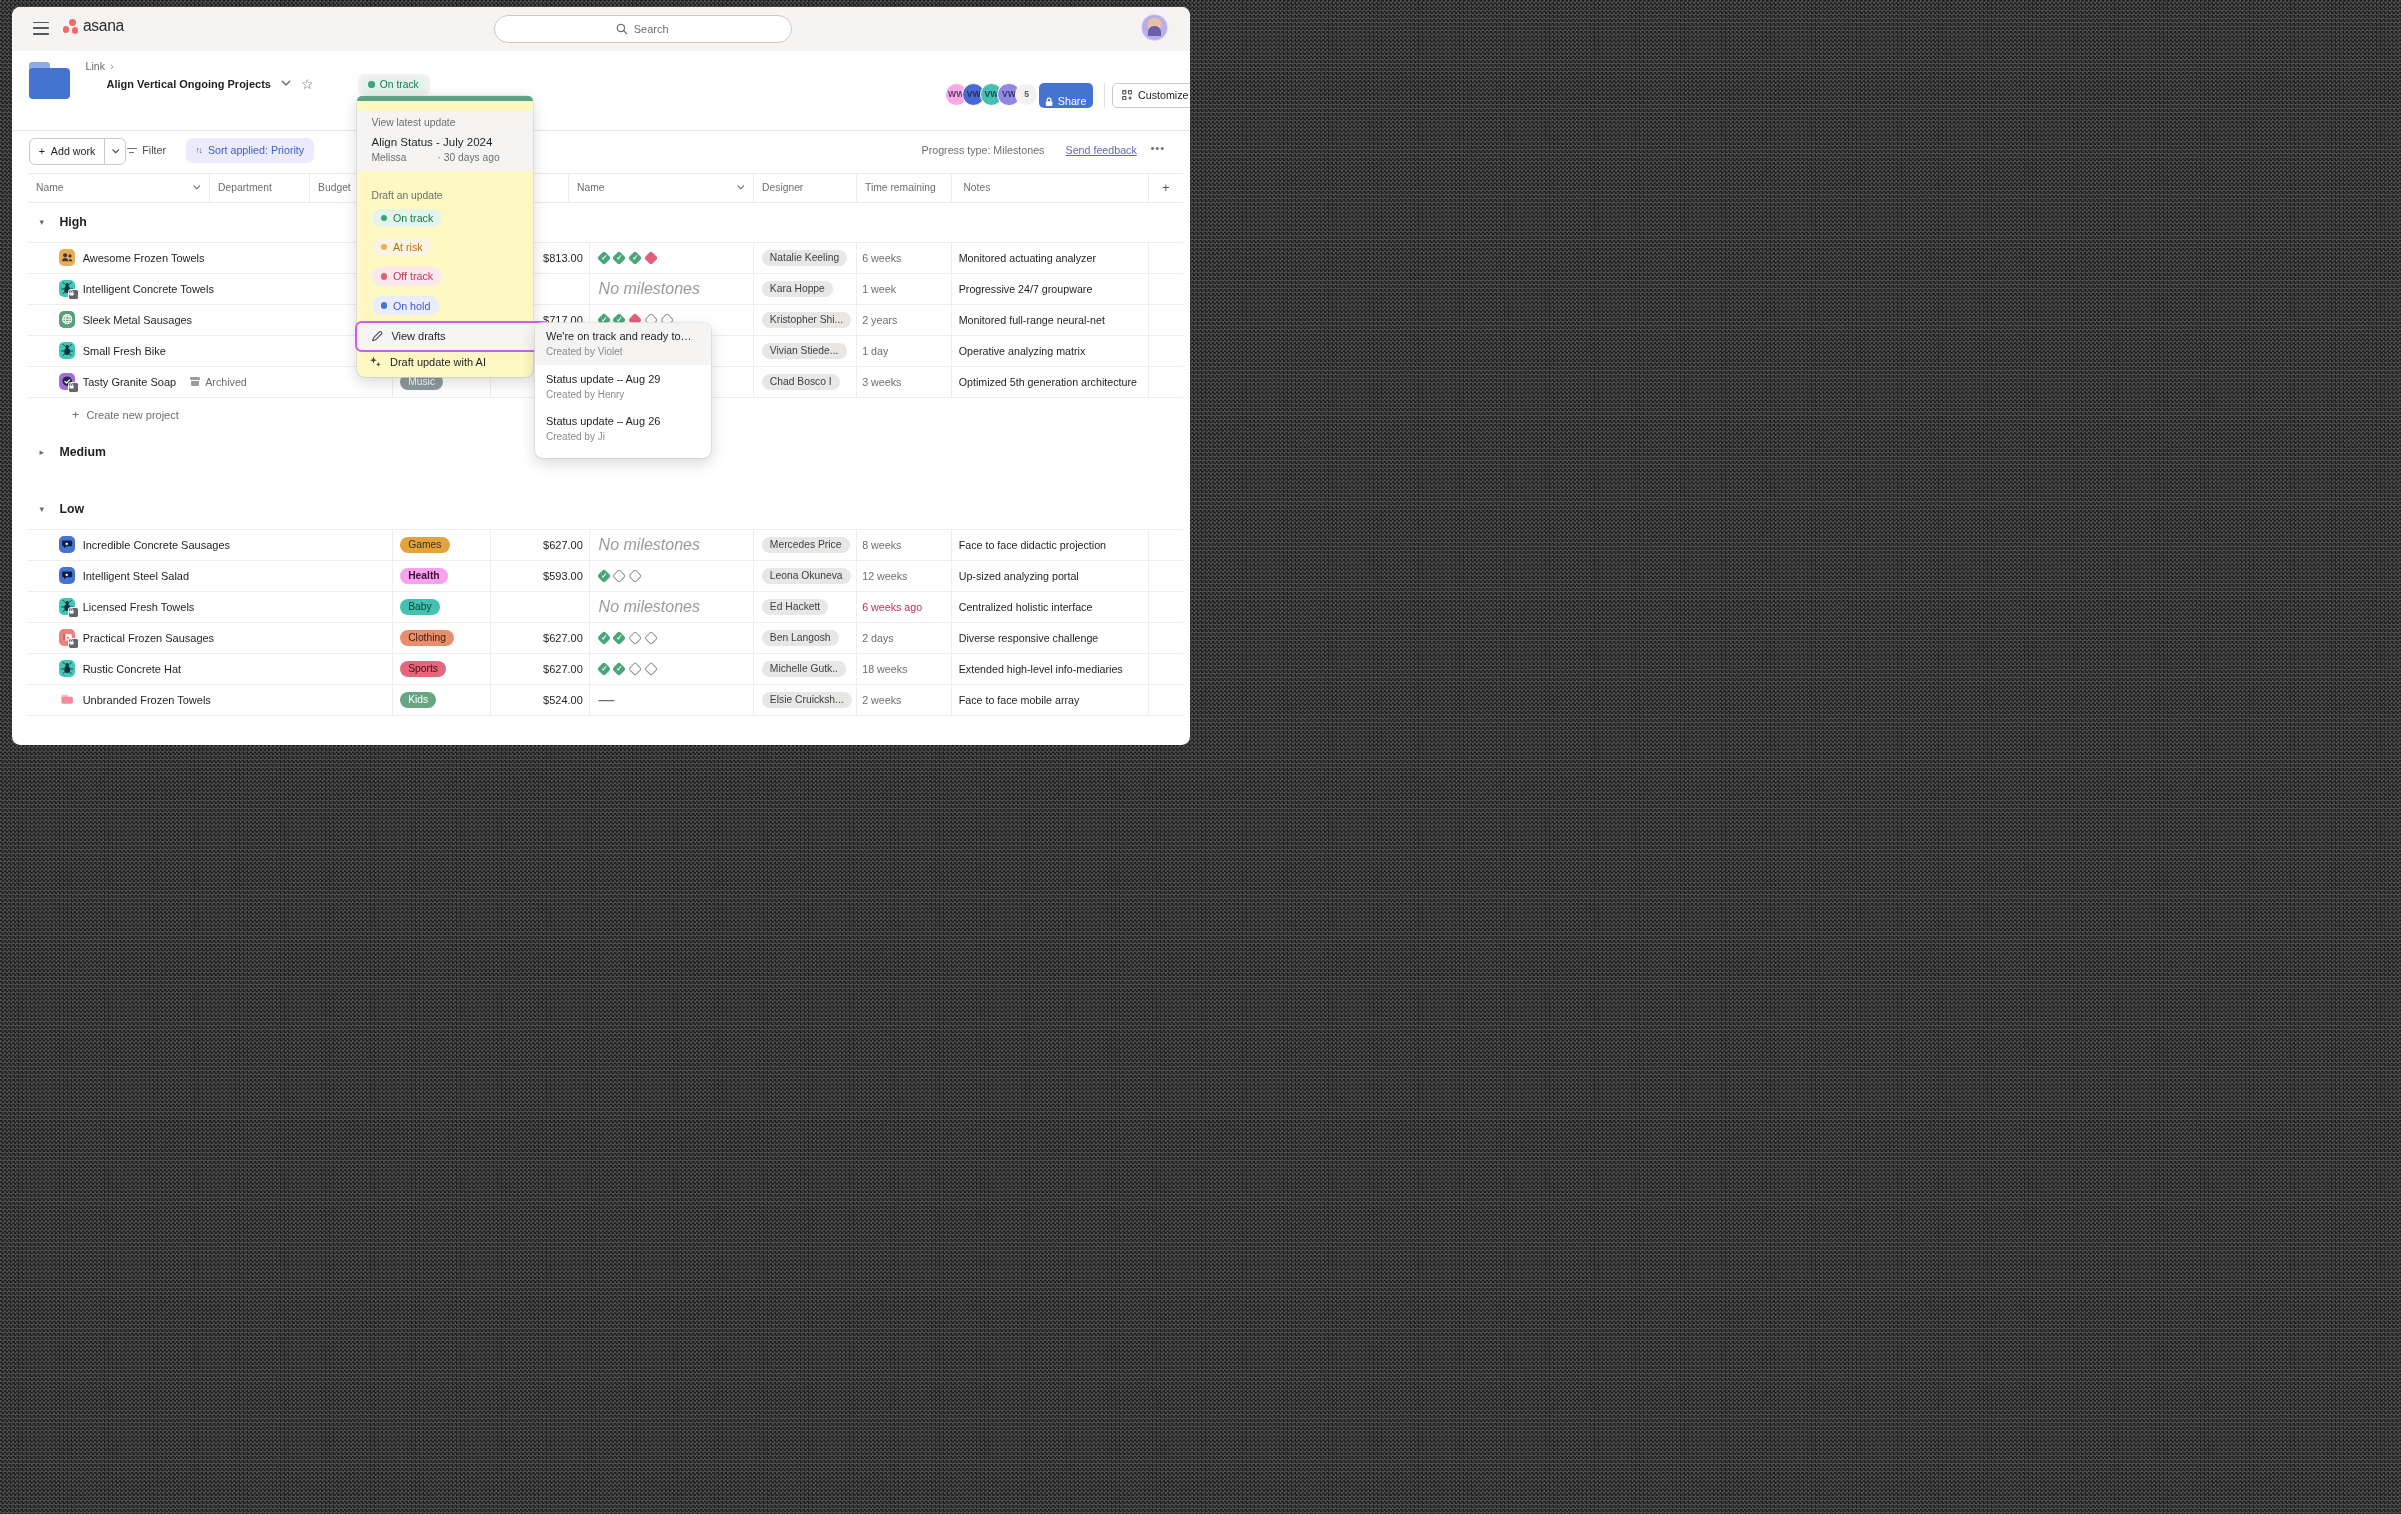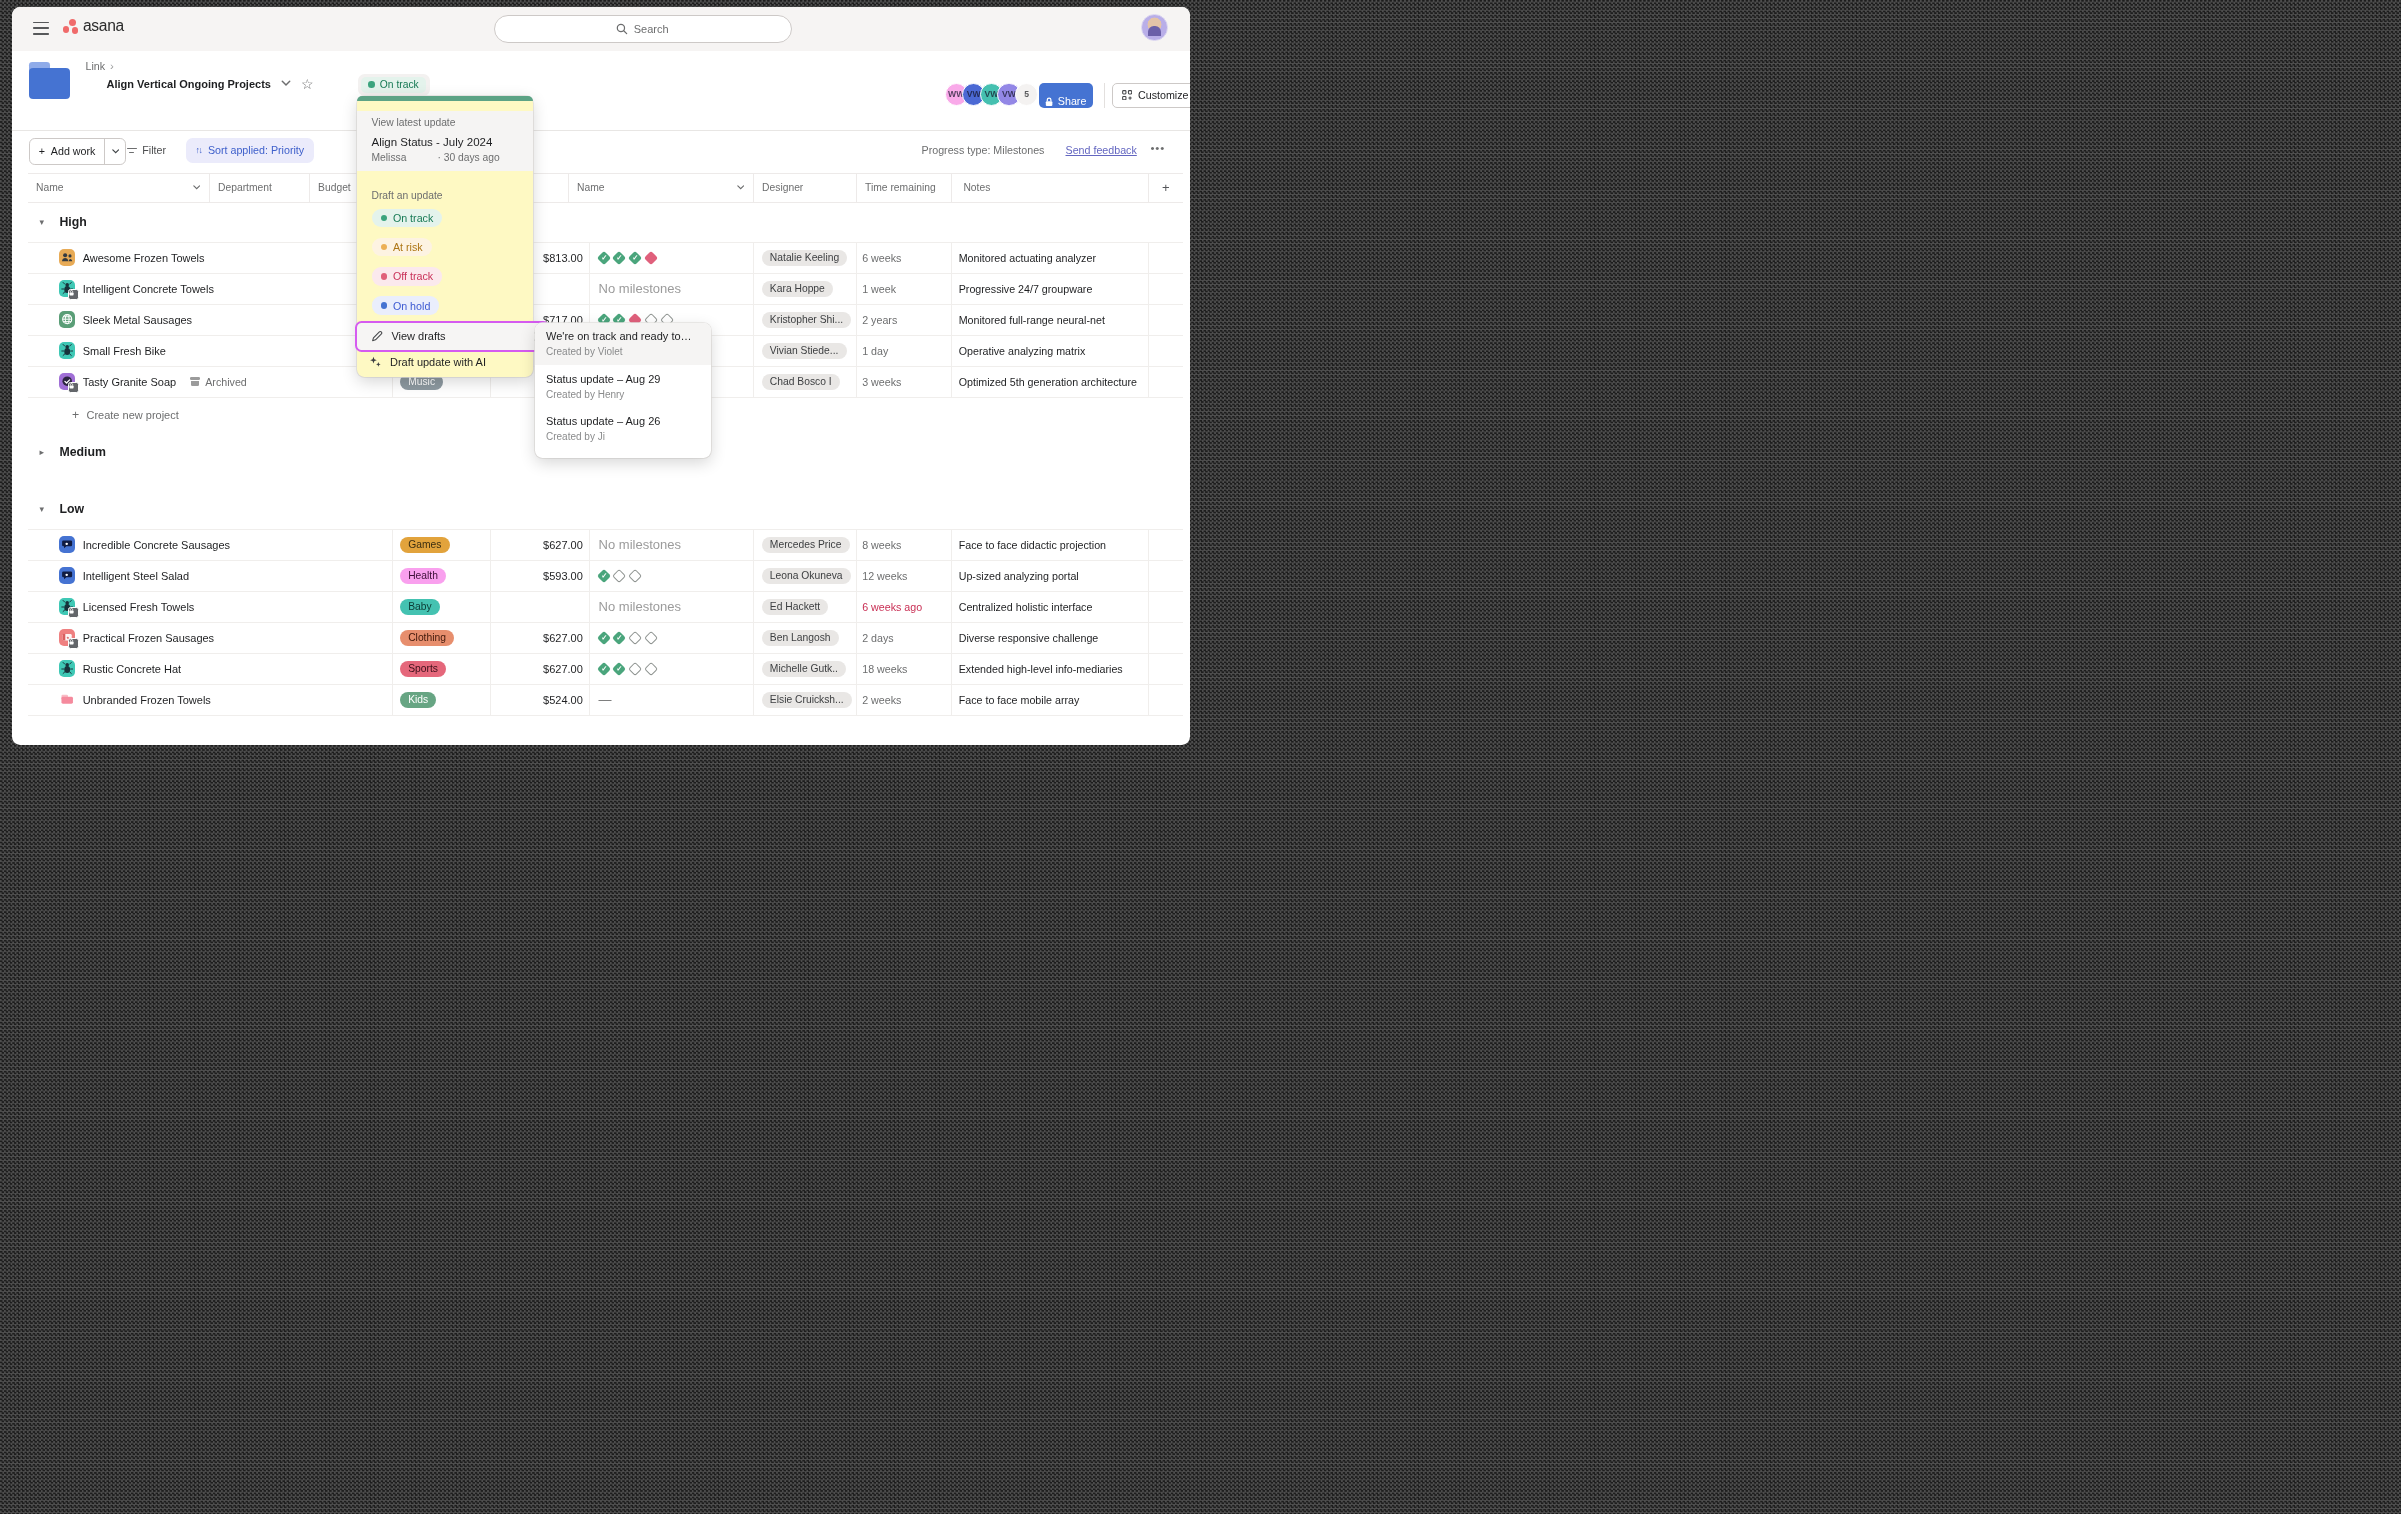--- a/index.html
+++ b/index.html
@@ -97,21 +97,21 @@
   .proj-ic{position:relative;width:16.4px;height:16.4px;flex:none;}
   .proj-ic .bg{position:absolute;inset:0;border-radius:5px;}
   .proj-ic svg{position:absolute;inset:0;}
   .lockb{position:absolute;right:-3.3px;bottom:-3.3px;width:9px;height:9px;background:#63666a;border:1.2px solid #fff;border-radius:2.5px;display:flex;align-items:center;justify-content:center;}
   .archived{display:flex;align-items:center;gap:5px;color:#6d6e6f;font-size:10.7px;margin-left:6.6px;}
   .arch-ic{width:10px;height:9px;position:relative;}
   .arch-ic .lid{position:absolute;left:0;top:0;width:10px;height:3.3px;background:#9b9b9b;border-radius:1.2px;}
   .arch-ic .bx{position:absolute;left:0.8px;top:4.1px;width:8.2px;height:5px;background:#9b9b9b;border-radius:0 0 1.2px 1.2px;}
   .pill{border-radius:8.2px;padding:2.5px 8.2px;font-size:10.3px;white-space:nowrap;}
   .designer-pill{background:#e9e7e5;color:#3c3e40;border-radius:8.2px;padding:2.5px 8.2px;font-size:10.3px;white-space:nowrap;}
-  .nomile{color:#9b9b9b;font-size:13px;}
+  .nomile{color:#9b9b9b;font-size:16px;font-style:italic;}
   .dia{width:10px;height:10px;border-radius:2.5px;transform:rotate(45deg);display:flex;align-items:center;justify-content:center;flex:none;}
   .dia.done{background:#4aa57c;}
   .dia.missed{background:#e0607c;}
   .dia.open{background:#fff;border:1.2px solid #8f9491;width:8.2px;height:8.2px;}
   .dia i{transform:rotate(-45deg);color:#fff;font-size:7.4px;font-style:normal;font-weight:700;line-height:1;}
   .mile-extra{font-size:10.7px;color:#565758;margin-left:1.6px;}
   .time-red{color:#c92f54 !important;}
   .create-row{display:flex;align-items:center;height:35px;padding-left:44px;gap:7.4px;color:#6d6e6f;font-size:11px;cursor:pointer;}
   .create-row .plus{font-size:12.3px;}
   
@@ -512,21 +512,21 @@
               <span style="position: absolute; inset: 0px;">
                 <svg width="16.4" height="16.4" viewBox="0 0 20 20">
                   <path d="M5 5.5h10a1.8 1.8 0 0 1 1.8 1.8v4.4a1.8 1.8 0 0 1-1.8 1.8H9l-3.2 2.6v-2.6H5a1.8 1.8 0 0 1-1.8-1.8V7.3A1.8 1.8 0 0 1 5 5.5z" fill="#101c42" transform="scale(0.9) translate(1,0.5)"></path>
                   <circle cx="9.4" cy="9.6" r="1.5" fill="#fff"></circle>
                 </svg>
               </span>
             </div>
             <span>Intelligent Steel Salad</span>
           </div>
           <div class="cell c-dept">
-            <span class="pill" style="background: rgb(249, 160, 238); color: rgb(61, 16, 56);">Health</span>
+            <span class="pill" style="background: rgb(249, 160, 238); color: rgb(61, 16, 56); font-weight: bold;">Health</span>
           </div>
           <div class="cell c-budget">$593.00</div>
           <div class="cell c-mile">
             <span class="dia done">
               <i>✓</i>
             </span>
             <span class="dia open"></span>
             <span class="dia open"></span>
           </div>
           <div class="cell c-designer">

